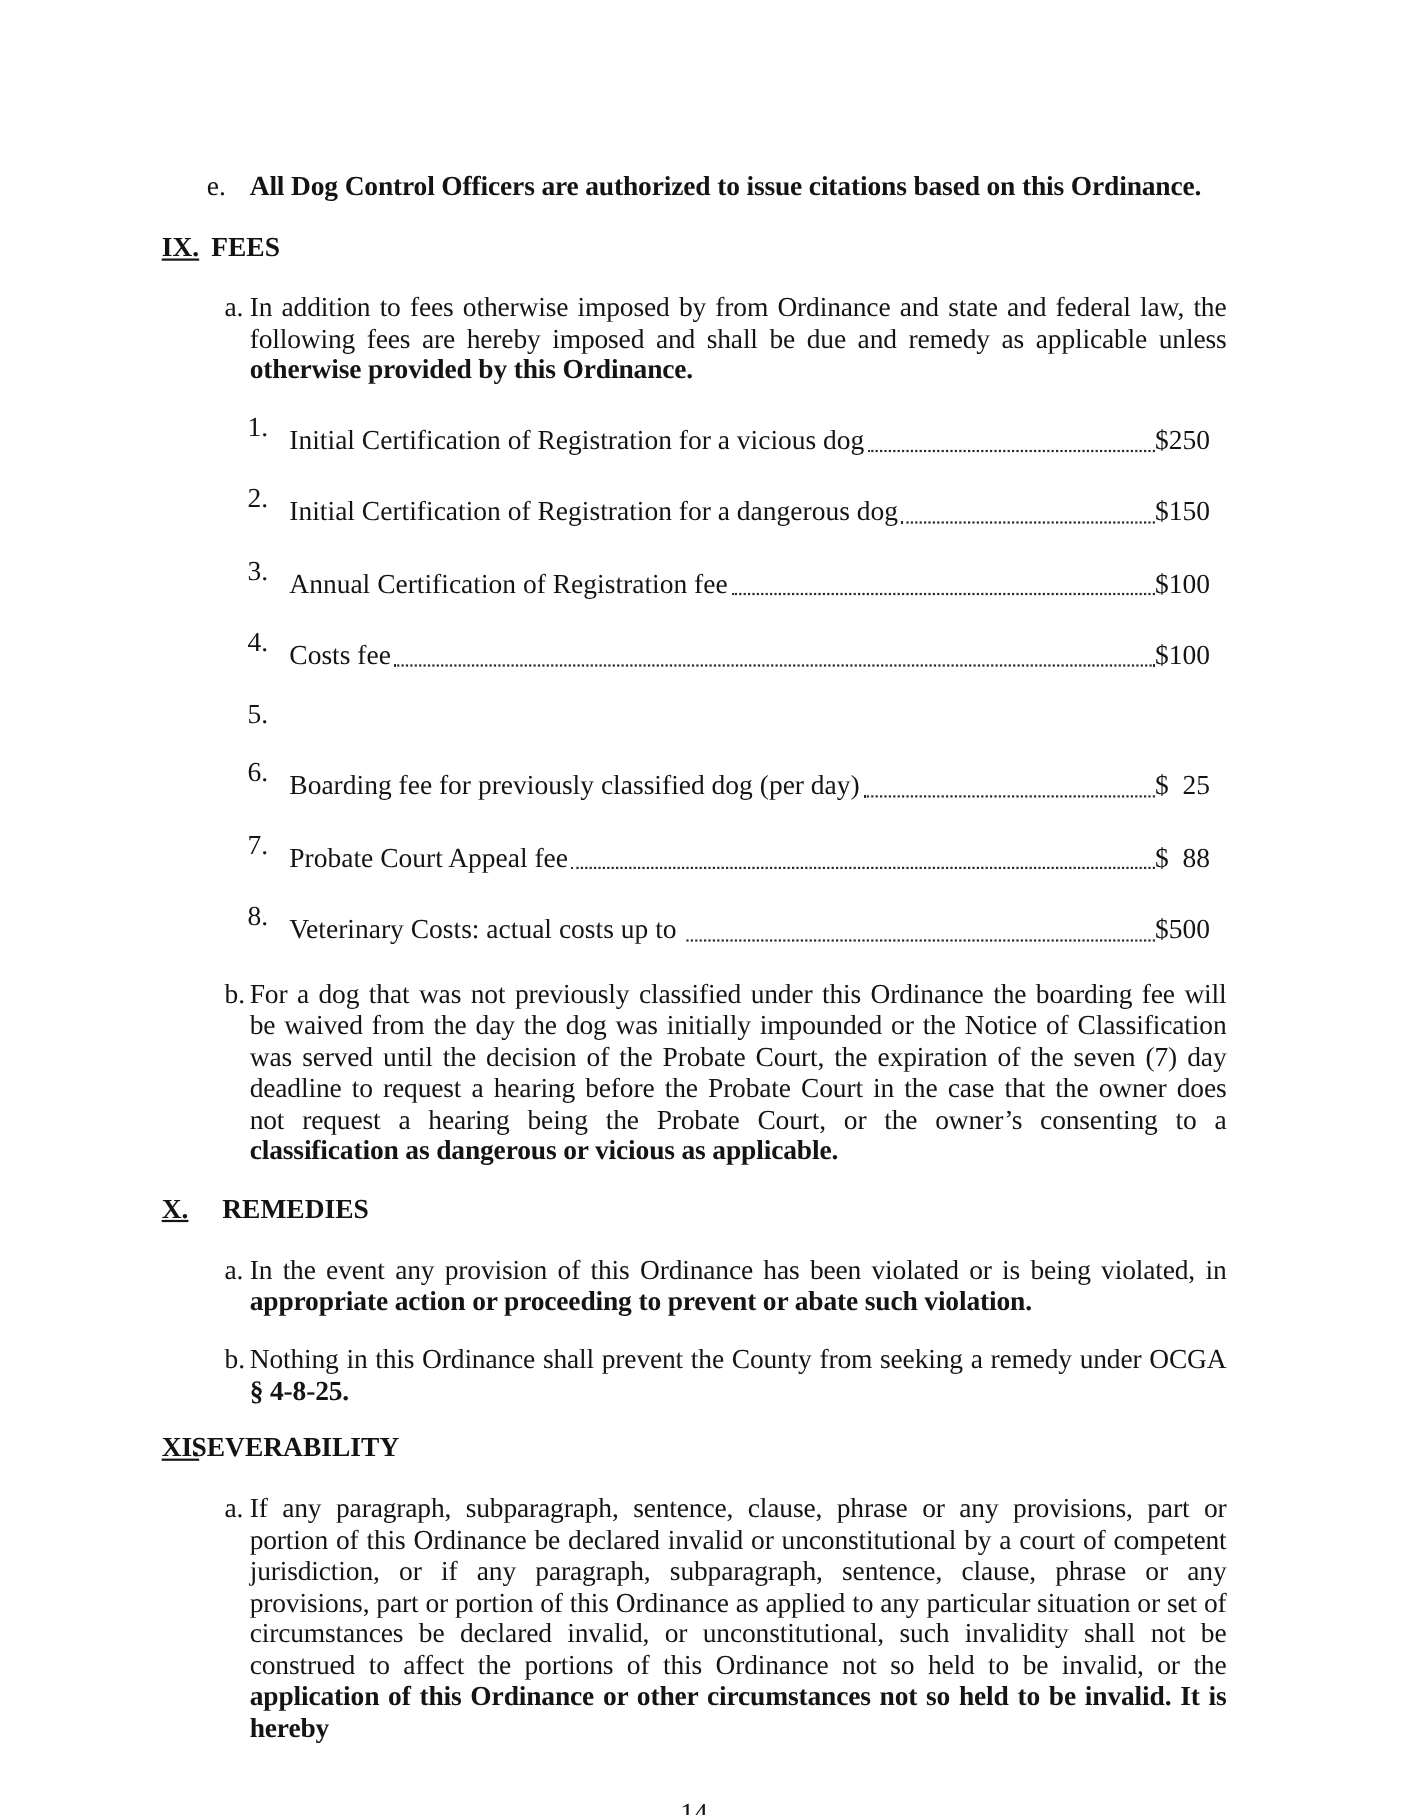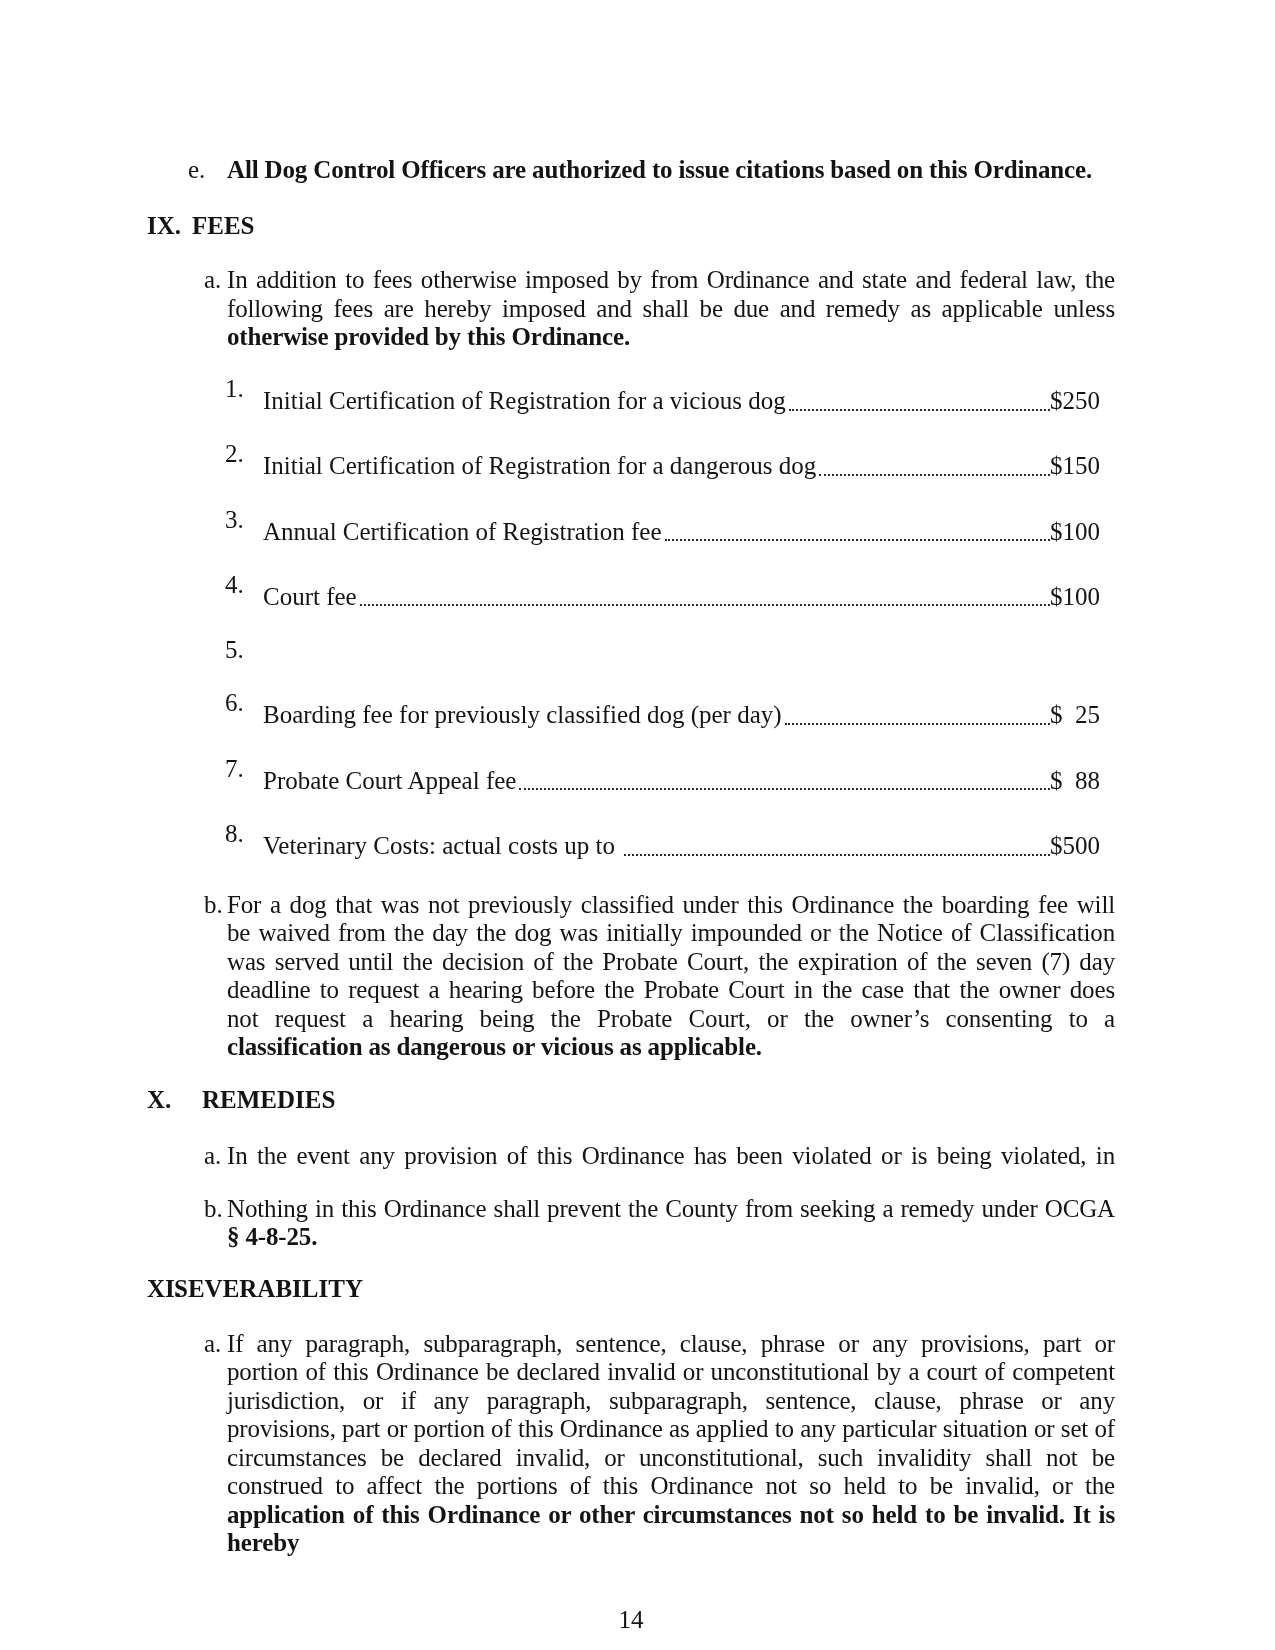--- a/index.html
+++ b/index.html
@@ -28,21 +28,21 @@
   .item.e-item .marker { flex: 0 0 39px; margin-left: 41px; }
   .item .ibody { flex: 1 1 auto; min-width: 0; }
   .tline {
     text-align: justify;
     text-align-last: justify;
     letter-spacing: -0.15px;
   }
   .tline.tlast { text-align-last: left; font-weight: bold; }
   
   .heading { display: flex; font-weight: 700; }
-  .heading .hnum { flex: 0 0 auto; }
+  .heading .hnum { flex: 0 0 auto; text-decoration: underline; }
   .h-ix .hnum  { width: 45px; }
   .h-x  .hnum  { width: 55px; }
   .h-xi .hnum  { width: 27px; }
   
   .fee-list { margin-top: 23.5px; }
   .fee-row { display: flex; margin-top: 24.8px; margin-right: 15px; }
   .fee-row:first-child { margin-top: 0; }
   .fee-num { flex: 0 0 38px; margin-left: 78px; }
   .fee-body { flex: 1 1 auto; display: flex; align-items: flex-end; min-width: 0; }
   .fee-label { flex: 0 0 auto; white-space: pre; margin-top: 12px; }
@@ -113,21 +113,21 @@
           <span class="fee-num">3.</span>
           <div class="fee-body">
             <span class="fee-label">Annual Certification of Registration fee</span>
             <span class="fee-leader"></span>
             <span class="fee-amount">$100</span>
           </div>
         </div>
         <div class="fee-row">
           <span class="fee-num">4.</span>
           <div class="fee-body">
-            <span class="fee-label">Court fee</span>
+            <span class="fee-label">Costs fee</span>
             <span class="fee-leader"></span>
             <span class="fee-amount">$100</span>
           </div>
         </div>
         <div class="fee-row">
           <span class="fee-num">5.</span>
         </div>
         <div class="fee-row">
           <span class="fee-num">6.</span>
           <div class="fee-body">
@@ -168,20 +168,21 @@
 
     <div class="heading h-x b-h-x">
       <span class="hnum">X.</span>
       <span class="htitle">REMEDIES</span>
     </div>
 
     <div class="item b-x-a">
       <span class="marker">a.</span>
       <div class="ibody">
           <div class="tline">In the event any provision of this Ordinance has been violated or is being violated, in</div>
+          <div class="tline tlast">appropriate action or proceeding to prevent or abate such violation.</div>
         </div>
     </div>
 
     <div class="item b-x-b">
       <span class="marker">b.</span>
       <div class="ibody">
           <div class="tline">Nothing in this Ordinance shall prevent the County from seeking a remedy under OCGA</div>
           <div class="tline tlast">§ 4-8-25.</div>
         </div>
     </div>

